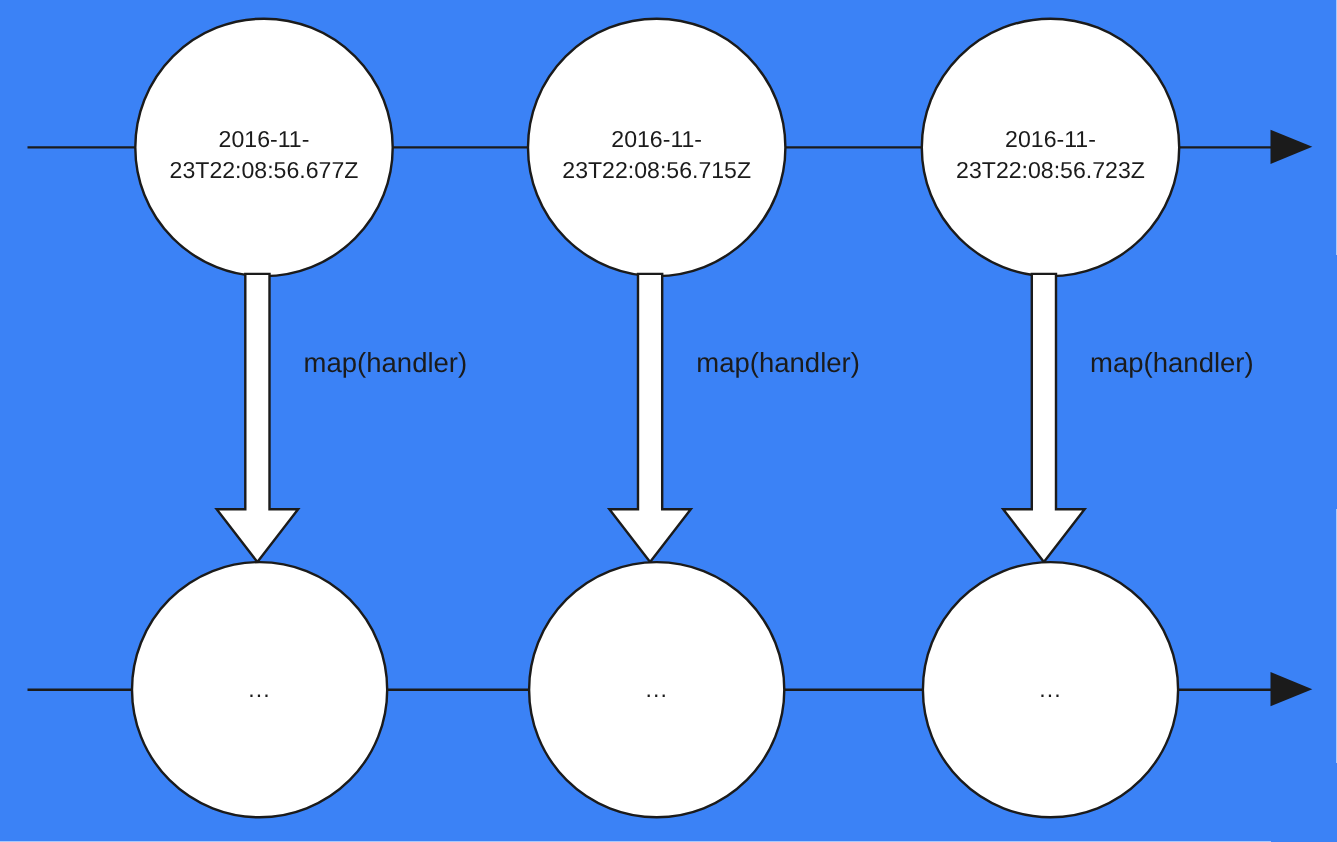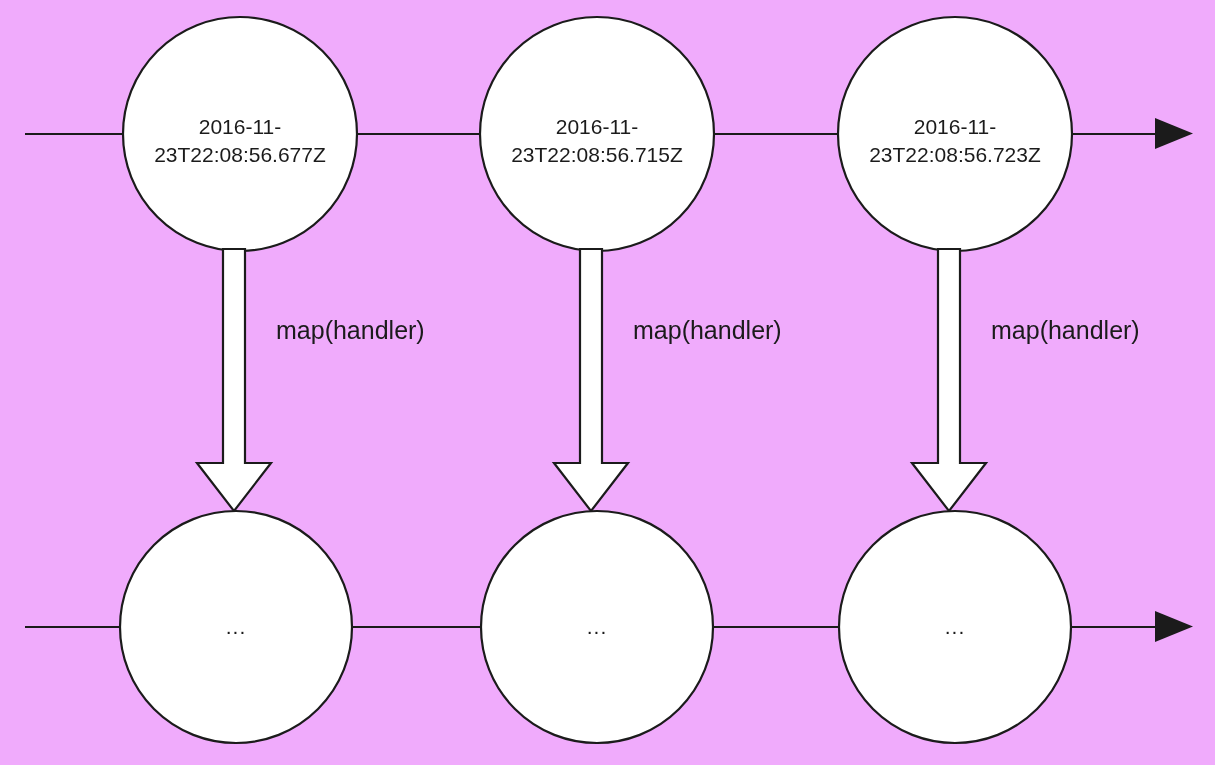--- a/index.html
+++ b/index.html
@@ -7,21 +7,21 @@
     padding: 0;
     background: #ffffff;
   }
   body {
     font-family: "Liberation Sans", sans-serif;
   }
   #diagram-root {
     position: relative;
     width: 1215px;
     height: 765px;
-    background: #f0abfc;
+    background: #3b82f6;
     overflow: hidden;
   }
   svg.diagram-canvas {
     position: absolute;
     top: 0;
     left: 0;
     width: 1215px;
     height: 765px;
     display: block;
   }

